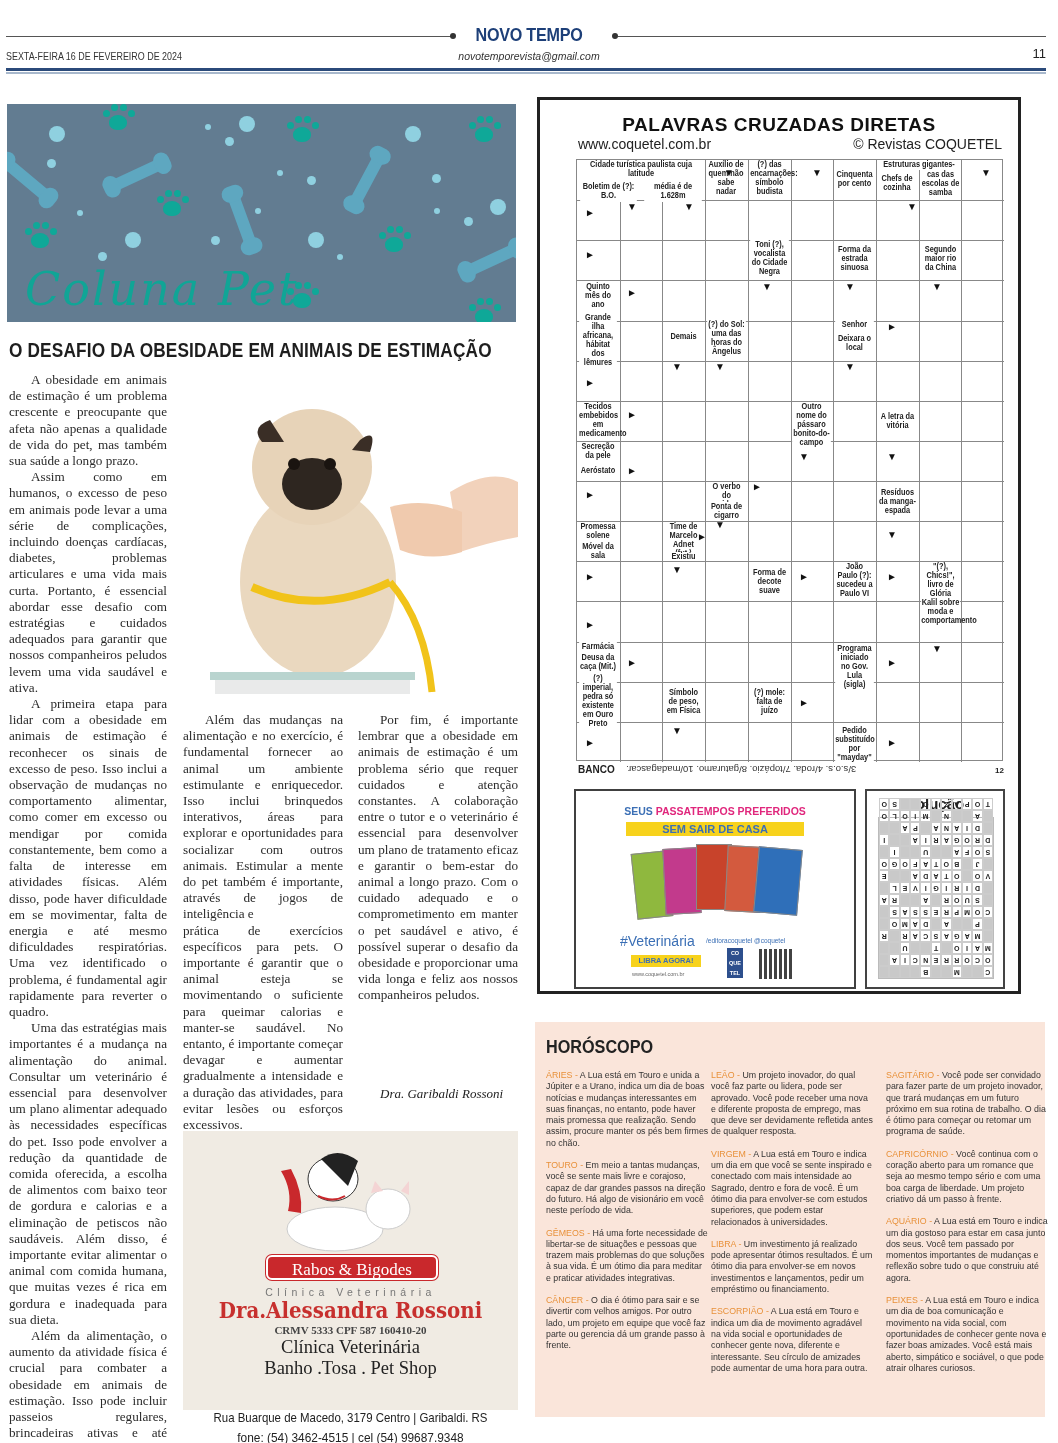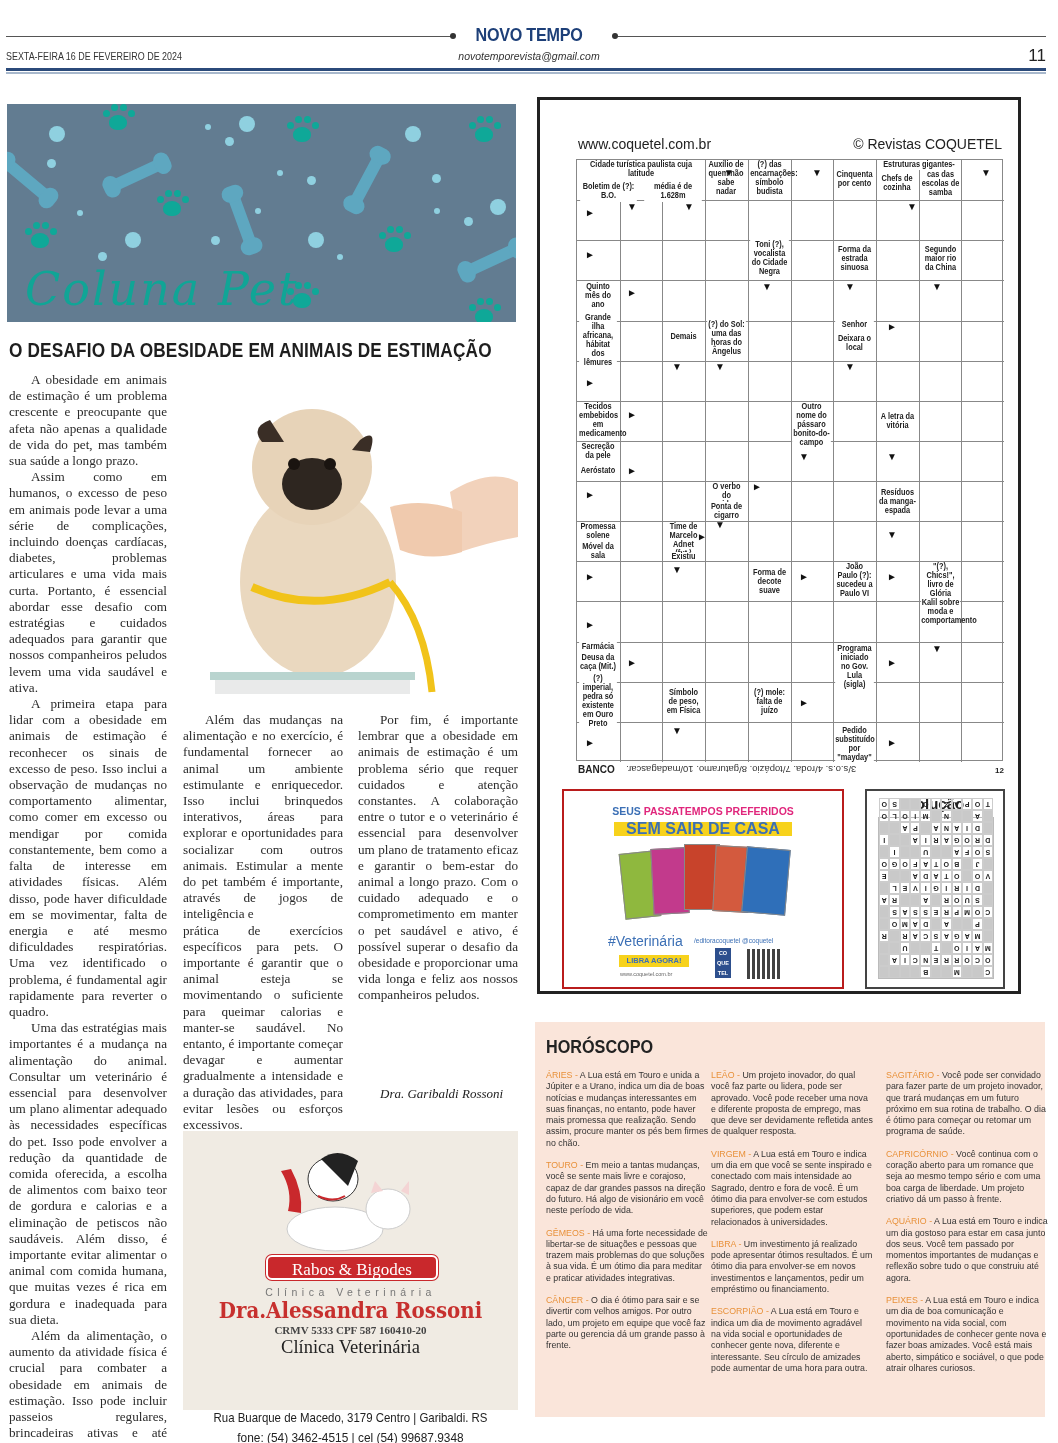--- a/index.html
+++ b/index.html
@@ -3,21 +3,21 @@
 <meta charset="utf-8">
 <style>
   *{box-sizing:border-box;margin:0;padding:0}
   body{width:1058px;height:1443px;background:#fff;position:relative;overflow:hidden;font-family:"Liberation Serif",serif;color:#222}
   
   .hdr-line{position:absolute;top:36px;height:1px;background:#555}
   .hdr-dot{position:absolute;top:33px;width:6px;height:6px;border-radius:50%;background:#333}
   .brand{position:absolute;top:24px;left:0;width:1058px;text-align:center;font-family:"Liberation Sans",sans-serif;font-weight:bold;font-size:19px;color:#1d3f78;letter-spacing:-0.3px;transform:scaleX(.85)}
   .date{position:absolute;top:50px;left:6px;font-family:"Liberation Sans",sans-serif;font-size:10.5px;color:#333;transform:scaleX(.85);transform-origin:left}
   .email{position:absolute;top:50px;left:0;width:1058px;text-align:center;font-family:"Liberation Sans",sans-serif;font-style:italic;font-size:10.5px;color:#333}
-  .pgnum{position:absolute;top:46px;right:12px;font-family:"Liberation Sans",sans-serif;font-size:17px;color:#222}
+  .pgnum{position:absolute;top:46px;right:12px;font-family:"Liberation Sans",sans-serif;font-size:13px;color:#222}
   .rule1{position:absolute;top:68px;left:6px;width:1040px;height:3px;background:#2b4a7a}
   .rule2{position:absolute;top:72px;left:6px;width:1040px;height:2px;background:#a8b8cc}
   
   .banner{position:absolute;left:7px;top:104px;width:509px;height:218px;background:#627c91;overflow:hidden}
   .banner .paw{position:absolute;width:30px;height:24px}
   .banner .paw::before{content:"";position:absolute;left:6px;top:9px;width:18px;height:15px;background:#0fa898;border-radius:50% 50% 45% 45%}
   .banner .paw i{position:absolute;width:7px;height:7px;border-radius:50%;background:#0fa898}
   .bone{position:absolute;width:60px;height:12px;background:#5ea7c0;border-radius:6px}
   .bone::before,.bone::after{content:"";position:absolute;top:-5px;width:16px;height:22px;border-radius:8px;background:#5ea7c0}
   .bone::before{left:-6px}.bone::after{right:-6px}
@@ -46,23 +46,23 @@
   .xw-title{position:absolute;left:0;width:478px;top:14px;text-align:center;font-family:"Liberation Sans",sans-serif;font-weight:900;font-size:19px;letter-spacing:.5px;color:#111}
   .xw-url{position:absolute;left:38px;top:36px;font-family:"Liberation Sans",sans-serif;font-size:14px;color:#222}
   .xw-copy{position:absolute;right:16px;top:36px;font-family:"Liberation Sans",sans-serif;font-size:14px;color:#222}
   .grid{position:absolute;left:36px;top:59px;width:427px;height:602px;border:1px solid #888}
   .gl{position:absolute;background:#888}
   .clue{position:absolute;font-family:"Liberation Sans",sans-serif;font-weight:bold;font-size:8.2px;line-height:9px;text-align:center;color:#222;transform:scaleX(.9)}
   .arr{position:absolute;font-size:10px;color:#111;line-height:10px}
   .banco{position:absolute;left:38px;top:664px;font-family:"Liberation Sans",sans-serif;font-weight:bold;font-size:10px;color:#222}
   .banco-txt{position:absolute;left:86px;top:664px;font-family:"Liberation Sans",sans-serif;font-size:9.5px;color:#333;transform:rotate(180deg)}
   .banco-n{position:absolute;right:14px;top:666px;font-family:"Liberation Sans",sans-serif;font-weight:bold;font-size:8px}
-  .promo{position:absolute;left:22px;top:689px;width:282px;height:200px;border:2px solid #b91c1c;background:#fff}
+  .promo{position:absolute;left:34px;top:689px;width:282px;height:200px;border:2px solid #404040;background:#fff}
   .promo .l1{position:absolute;left:0;width:278px;top:14px;text-align:center;font-family:"Liberation Sans",sans-serif;font-weight:bold;font-size:10.5px}
-  .promo .l2{position:absolute;left:50px;width:178px;top:31px;height:14px;text-align:center;background:#f7d21c;font-family:"Liberation Sans",sans-serif;font-weight:bold;font-size:16px;color:#3b6fb5;line-height:14px}
+  .promo .l2{position:absolute;left:50px;width:178px;top:31px;height:14px;text-align:center;background:#f7d21c;font-family:"Liberation Sans",sans-serif;font-weight:bold;font-size:11px;color:#3b6fb5;line-height:14px}
   .promo .mags{position:absolute;left:58px;top:53px;width:160px;height:70px}
   .mag{position:absolute;top:0;width:36px;height:66px;border:1px solid #888}
   .promo .tag{position:absolute;left:44px;top:142px;font-family:"Liberation Sans",sans-serif;font-size:14px;color:#3b6fb5}
   .promo .soc{position:absolute;left:130px;top:146px;font-family:"Liberation Sans",sans-serif;font-size:6.5px;color:#3b6fb5}
   .promo .assine{position:absolute;left:55px;top:164px;width:70px;height:12px;background:#f7d21c;font-family:"Liberation Sans",sans-serif;font-weight:bold;font-size:7.5px;color:#3b6fb5;text-align:center;line-height:12px}
   .promo .site{position:absolute;left:56px;top:180px;font-family:"Liberation Sans",sans-serif;font-size:5.5px;color:#666}
   .promo .coq{position:absolute;left:151px;top:157px;width:16px;height:30px;background:#2d4f8d;color:#fff;font-family:"Liberation Sans",sans-serif;font-weight:bold;font-size:5.5px;line-height:10px;text-align:center}
   .promo .qr{position:absolute;left:183px;top:158px;width:34px;height:30px;background:repeating-linear-gradient(90deg,#222 0 3px,#fff 3px 5px),#222;opacity:.85}
   .sol{position:absolute;left:325px;top:689px;width:140px;height:200px;border:2px solid #444;background:#fff}
   .sol .st{position:absolute;left:0;width:136px;top:4px;text-align:center;font-family:"Liberation Sans",sans-serif;font-weight:bold;font-size:15px}
@@ -217,26 +217,28 @@
     <ellipse cx="125" cy="68" rx="22" ry="20" fill="#fff" stroke="#ccc" stroke-width="1"></ellipse>
     <path d="M108 52 L112 40 L120 50 Z M138 50 L146 40 L146 54 Z" fill="#f4d4d4"></path>
     <path d="M55 55 Q70 62 82 55" stroke="#c9282c" stroke-width="2" fill="none"></path>
   </svg>
   <div class="logo-box">Rabos &amp; Bigodes</div>
   <div class="sub1">Clínica Veterinária</div>
   <div class="dra">Dra.Alessandra Rossoni</div>
   <div class="crmv">CRMV 5333 CPF 587 160410-20</div>
   <div class="clin">
     <div>Clínica Veterinária</div>
+    <div>Banho .Tosa . Pet Shop</div>
   </div>
   <div class="addr">Rua Buarque de Macedo, 3179   Centro |  Garibaldi. RS</div>
   <div class="phone">fone: (54) 3462-4515  |  cel  (54) 99687.9348</div>
 </div>
 
 <div class="xw">
+  <div class="xw-title">PALAVRAS CRUZADAS DIRETAS</div>
   <div class="xw-url">www.coquetel.com.br</div>
   <div class="xw-copy">© Revistas COQUETEL</div>
   <div class="grid" id="xwgrid">
       <div class="gl" style="left: 42.7px; top: 0px; width: 1px; height: 602px;"></div>
       <div class="gl" style="left: 85.4px; top: 0px; width: 1px; height: 602px;"></div>
       <div class="gl" style="left: 128.1px; top: 0px; width: 1px; height: 602px;"></div>
       <div class="gl" style="left: 170.8px; top: 0px; width: 1px; height: 602px;"></div>
       <div class="gl" style="left: 213.5px; top: 0px; width: 1px; height: 602px;"></div>
       <div class="gl" style="left: 256.2px; top: 0px; width: 1px; height: 602px;"></div>
       <div class="gl" style="left: 298.9px; top: 0px; width: 1px; height: 602px;"></div>

